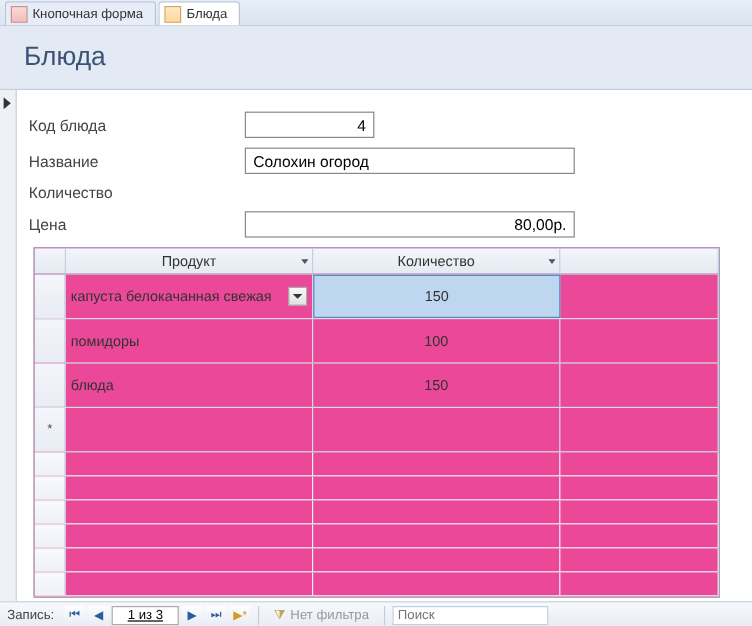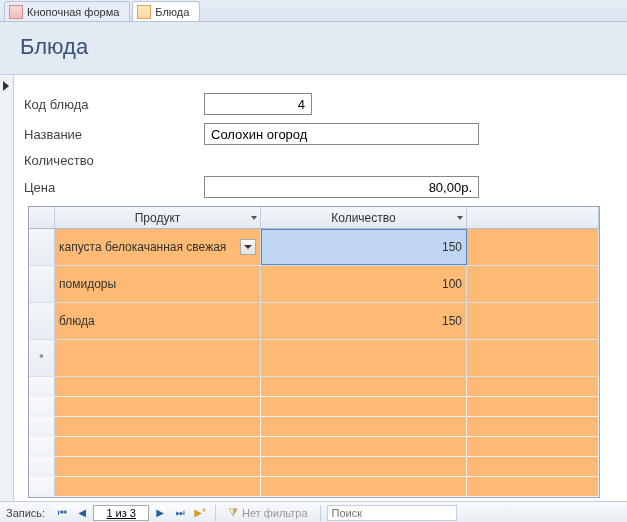--- a/index.html
+++ b/index.html
@@ -116,21 +116,21 @@
     border-top:4px solid #333;
   }
   .sub-title{
     font-size:13px;color:#444;
     margin:18px 0 6px 36px;
   }
   .subform{
     border:1px solid #9aa6b8;
     margin-left:4px;
     width:572px;
-    background:#fdba74;
+    background:#ec4899;
   }
   .sf-head{
     display:flex;height:22px;
     background:linear-gradient(#f3f6fa,#e4eaf2);
     border-bottom:1px solid #b0bccd;
   }
   .sf-rowsel{ width:26px;border-right:1px solid #c3cfe0; }
   .sf-col{
     border-right:1px solid #c3cfe0;
     display:flex;align-items:center;justify-content:center;
@@ -150,21 +150,21 @@
   .sf-row .sf-rowsel{
     background:linear-gradient(#f3f6fa,#e8edf4);
     display:flex;align-items:center;justify-content:center;
     font-size:11px;color:#555;
   }
   .sf-cell{
     border-right:1px solid #d6dde8;
     padding:0 4px;display:flex;align-items:center;
     overflow:hidden;white-space:nowrap;
   }
-  .sf-cell.num{ justify-content:flex-end; }
+  .sf-cell.num{ justify-content:center; }
   .sf-cell.active{ background:#bed6f0; border:1px solid #5a88c2; }
   .sf-cell .mini-dd{
     margin-left:auto;width:16px;height:16px;
     background:linear-gradient(#f7f7f7,#e2e2e2);
     border:1px solid #aaa;
     display:flex;align-items:center;justify-content:center;
   }
   .sf-empty{
     height:20px;display:flex;border-bottom:1px solid #eef1f6;
   }

